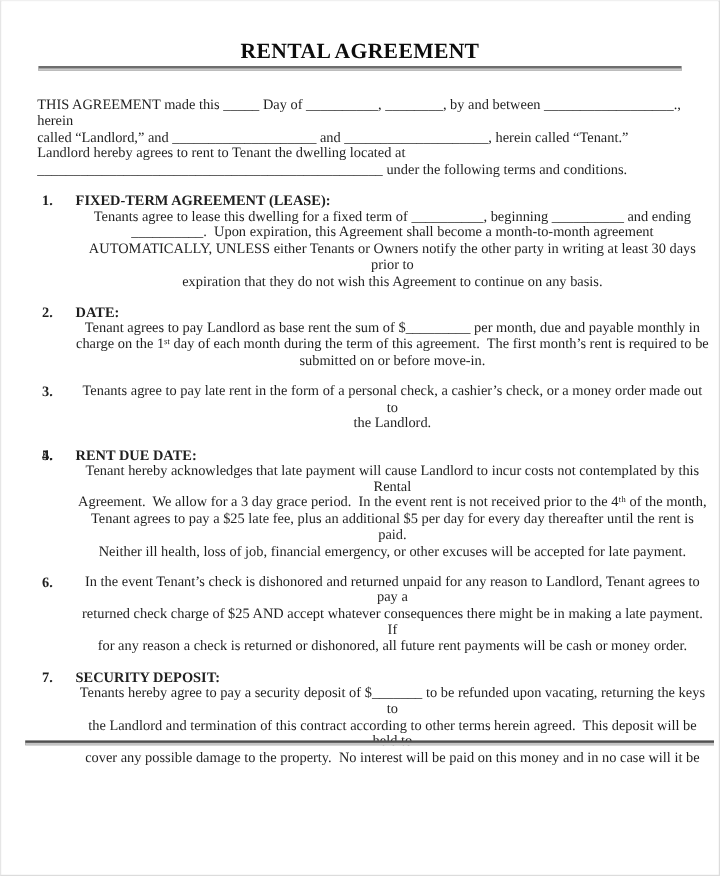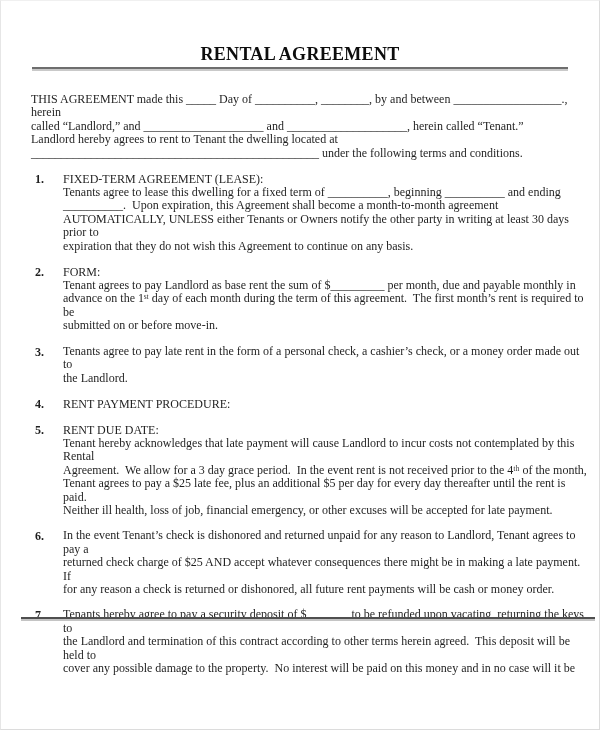--- a/index.html
+++ b/index.html
@@ -14,21 +14,21 @@
     width: 600px; height: 730px;
     box-sizing: border-box;
     background: #ffffff;
     border-left: 1px solid #e6e6e6;
     border-right: 1px solid #dcdcdc;
     border-bottom: 1px solid #dcdcdc;
     border-top: 1px solid #f0f0f0;
     overflow: hidden;
   }
   .doc-title {
-    margin-top: 42px;
+    margin-top: 30px;
     text-align: center;
     font-size: 18px;
     line-height: 22px;
     font-weight: bold;
     letter-spacing: 0.3px;
     color: #0d0d0d;
   }
   .title-rule {
     margin: 2px 31px 0 31px;
     height: 2px;
@@ -47,26 +47,27 @@
     margin: 0 8px 12px 62px;
     font-size: 12px;
   }
   .sec-num {
     position: absolute;
     left: -28px; top: 0;
     font-weight: bold;
     line-height: 14px;
   }
   .sec-heading {
-    font-weight: normal;
+    font-weight: bold;
     line-height: 14px;
   }
   .sec-body {
     line-height: 13.4px;
     white-space: pre-wrap;
+    text-align: center;
   }
   .page-divider {
     position: absolute;
     left: 20px; right: 4px; top: 616px;
     height: 2px;
     background: #4f4f4f;
     border-bottom: 2px solid #c4c4c4;
     z-index: 3;
   }
 </style>
@@ -89,55 +90,55 @@
       <span class="sec-num">1.</span>
       <div class="sec-heading">FIXED-TERM AGREEMENT (LEASE):</div>
       <div class="sec-body">Tenants agree to lease this dwelling for a fixed term of __________, beginning __________ and ending
 __________.  Upon expiration, this Agreement shall become a month-to-month agreement
 AUTOMATICALLY, UNLESS either Tenants or Owners notify the other party in writing at least 30 days prior to
 expiration that they do not wish this Agreement to continue on any basis.</div>
     </div>
 
     <div class="section">
       <span class="sec-num">2.</span>
-      <div class="sec-heading">FORM:</div>
+      <div class="sec-heading">DATE:</div>
       <div class="sec-body">Tenant agrees to pay Landlord as base rent the sum of $_________ per month, due and payable monthly in
-advance on the 1ˢᵗ day of each month during the term of this agreement.  The first month’s rent is required to be
+charge on the 1ˢᵗ day of each month during the term of this agreement.  The first month’s rent is required to be
 submitted on or before move-in.</div>
     </div>
 
     <div class="section">
       <span class="sec-num">3.</span>
       <div class="sec-body">Tenants agree to pay late rent in the form of a personal check, a cashier’s check, or a money order made out to
 the Landlord.</div>
     </div>
 
     <div class="section">
       <span class="sec-num">4.</span>
-      <div class="sec-heading">RENT PAYMENT PROCEDURE:</div>
     </div>
 
     <div class="section">
       <span class="sec-num">5.</span>
       <div class="sec-heading">RENT DUE DATE:</div>
       <div class="sec-body">Tenant hereby acknowledges that late payment will cause Landlord to incur costs not contemplated by this Rental
 Agreement.  We allow for a 3 day grace period.  In the event rent is not received prior to the 4ᵗʰ of the month,
 Tenant agrees to pay a $25 late fee, plus an additional $5 per day for every day thereafter until the rent is paid.
 Neither ill health, loss of job, financial emergency, or other excuses will be accepted for late payment.</div>
     </div>
 
     <div class="section">
       <span class="sec-num">6.</span>
       <div class="sec-body">In the event Tenant’s check is dishonored and returned unpaid for any reason to Landlord, Tenant agrees to pay a
 returned check charge of $25 AND accept whatever consequences there might be in making a late payment.  If
 for any reason a check is returned or dishonored, all future rent payments will be cash or money order.</div>
     </div>
 
     <div class="section">
       <span class="sec-num">7.</span>
+      <div class="sec-heading">SECURITY DEPOSIT:</div>
       <div class="sec-body">Tenants hereby agree to pay a security deposit of $_______ to be refunded upon vacating, returning the keys to
 the Landlord and termination of this contract according to other terms herein agreed.  This deposit will be held to
 cover any possible damage to the property.  No interest will be paid on this money and in no case will it be</div>
     </div>
 
   </div>
 
   <div class="page-divider"></div>
 
 </div>

